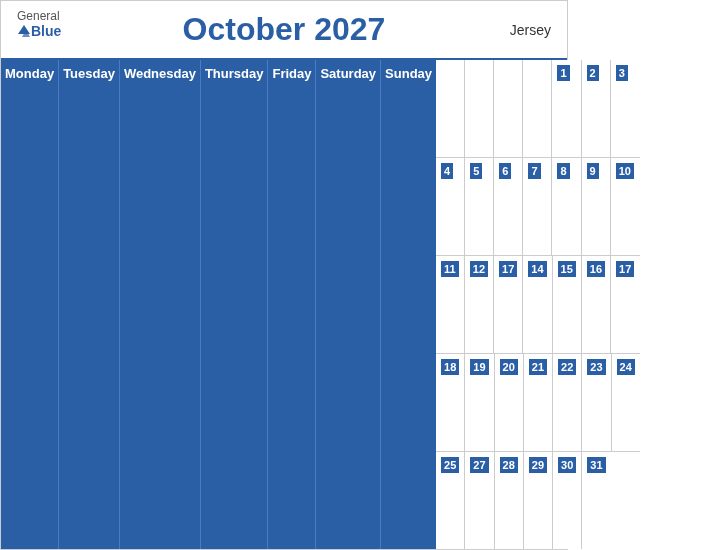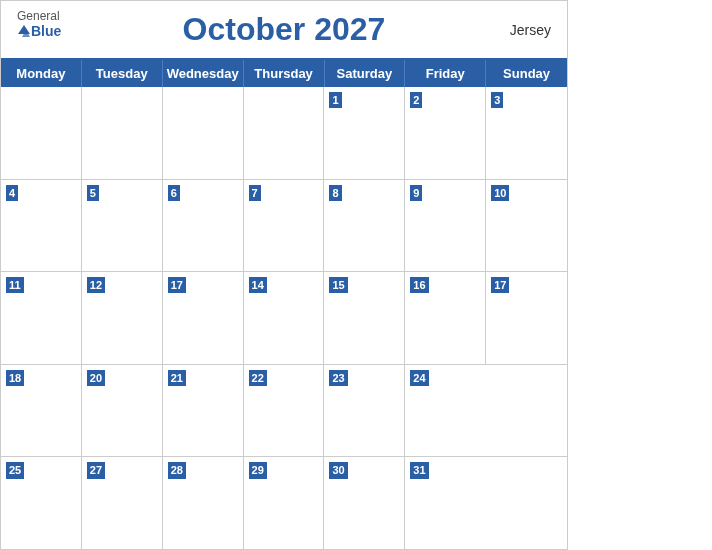--- a/index.html
+++ b/index.html
@@ -61,21 +61,21 @@
       position: absolute;
       right: 16px;
       top: 50%;
       transform: translateY(-50%);
       font-size: 14px;
       color: #333;
     }
     .calendar-grid {
       flex: 1;
       display: flex;
-      flex-direction: column;
+      flex-direction: row;
       border-top: 2px solid #2b5fa5;
     }
     .day-headers {
       display: grid;
       grid-template-columns: repeat(7, 1fr);
       background: #2b5fa5;
     }
     .day-header {
       color: #fff;
       text-align: center;
@@ -141,22 +141,22 @@
     <div class="calendar-title">October 2027</div>
     <div class="region-label">Jersey</div>
   </div>
 
   <div class="calendar-grid">
     <div class="day-headers">
       <div class="day-header">Monday</div>
       <div class="day-header">Tuesday</div>
       <div class="day-header">Wednesday</div>
       <div class="day-header">Thursday</div>
+      <div class="day-header">Friday</div>
       <div class="day-header">Saturday</div>
-      <div class="day-header">Friday</div>
       <div class="day-header">Sunday</div>
     </div>
 
     <div class="weeks-container" id="weeks-container">
     <div class="week-row">
           <div class="day-cell empty-cell"></div>
           <div class="day-cell empty-cell"></div>
           <div class="day-cell empty-cell"></div>
           <div class="day-cell empty-cell"></div>
           <div class="day-cell"><span class="day-number">1</span></div>
@@ -176,20 +176,21 @@
           <div class="day-cell"><span class="day-number">11</span></div>
           <div class="day-cell"><span class="day-number">12</span></div>
           <div class="day-cell"><span class="day-number">17</span></div>
           <div class="day-cell"><span class="day-number">14</span></div>
           <div class="day-cell"><span class="day-number">15</span></div>
           <div class="day-cell"><span class="day-number">16</span></div>
           <div class="day-cell"><span class="day-number">17</span></div>
         </div>
         <div class="week-row">
           <div class="day-cell"><span class="day-number">18</span></div>
+          <div class="day-cell"><span class="day-number">19</span></div>
           <div class="day-cell"><span class="day-number">20</span></div>
           <div class="day-cell"><span class="day-number">21</span></div>
           <div class="day-cell"><span class="day-number">22</span></div>
           <div class="day-cell"><span class="day-number">23</span></div>
           <div class="day-cell"><span class="day-number">24</span></div>
         </div>
         <div class="week-row">
           <div class="day-cell"><span class="day-number">25</span></div>
           <div class="day-cell"><span class="day-number">27</span></div>
           <div class="day-cell"><span class="day-number">28</span></div>

